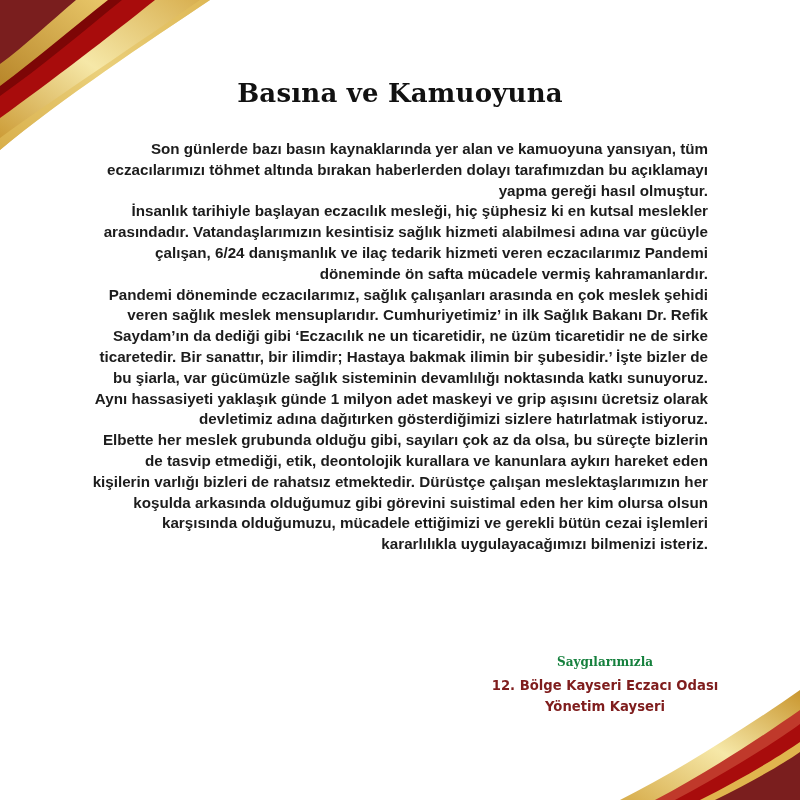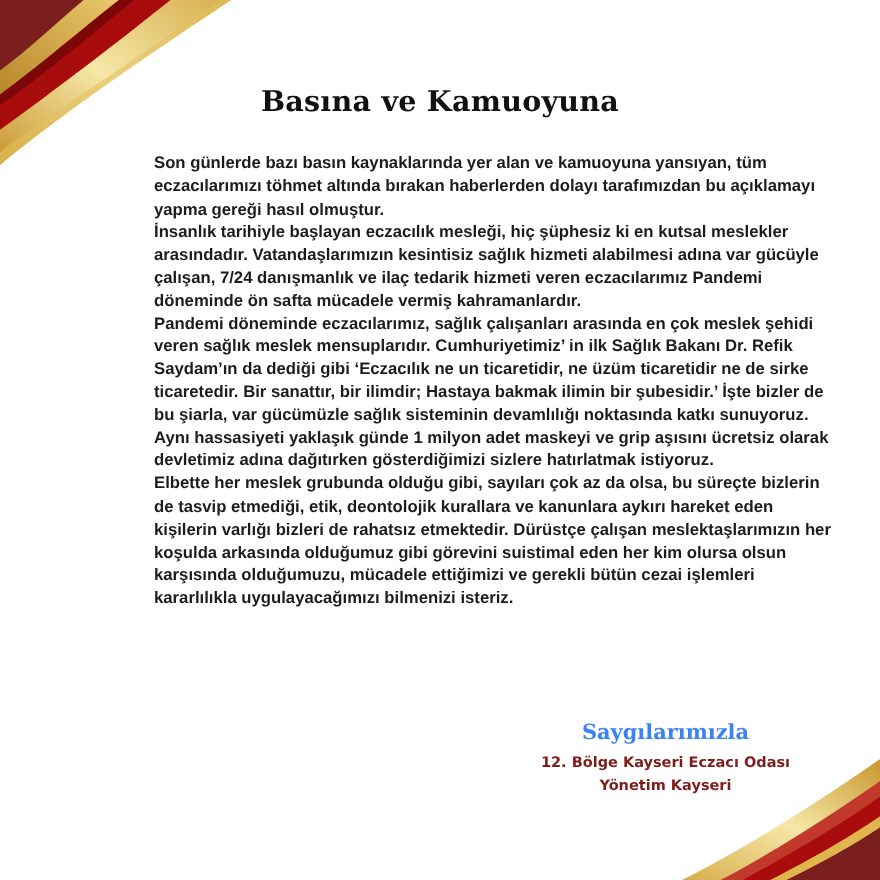--- a/index.html
+++ b/index.html
@@ -15,34 +15,33 @@
     }
     .title {
       position: absolute; left: 0; right: 0; top: 78px;
       text-align: center;
       font-family: "DejaVu Serif", "Liberation Serif", serif;
       font-weight: bold; font-size: 26px; color: #111111;
       letter-spacing: 0.2px;
     }
     .body-text {
       position: absolute; left: 92px; width: 616px; top: 139px;
-      text-align: left;
+      text-align: right;
       font-family: "Liberation Sans", "DejaVu Sans", sans-serif;
       font-weight: bold; font-size: 15.2px; line-height: 20.8px;
       color: #1c1c1c;
-      margin-left: 48px;
     }
     .body-text p { margin: 0; }
     .signoff {
       position: absolute; left: 455px; width: 300px; top: 655px;
       text-align: center;
     }
     .signoff .greet {
       font-family: "DejaVu Serif", "Liberation Serif", serif;
-      font-weight: bold; font-size: 19px; color: #3b82f6;
+      font-weight: bold; font-size: 12px; color: #15803d;
       margin-bottom: 6px;
     }
     .signoff .org {
       font-family: "DejaVu Sans", "Liberation Sans", sans-serif;
       font-weight: bold; font-size: 13.2px; line-height: 21px; color: #7f1d1d;
     }
   </style>
 </head>
 <body>
 
@@ -85,21 +84,21 @@
   <path d="M115,120 C160,96 210,66 240,44 L240,120 Z" fill="#a80c0c"></path>
   <path d="M140,120 C180,100 220,76 240,62 L240,120 Z" fill="#e0b54e"></path>
   <path d="M155,120 C192,102 226,82 240,72 L240,120 Z" fill="#7a1e1e"></path>
 </svg>
 
 <div class="page">
   <div class="title">Basına ve Kamuoyuna</div>
 
   <div class="body-text">
     <p>Son günlerde bazı basın kaynaklarında yer alan ve kamuoyuna yansıyan, tüm eczacılarımızı töhmet altında bırakan haberlerden dolayı tarafımızdan bu açıklamayı yapma gereği hasıl olmuştur.</p>
-    <p>İnsanlık tarihiyle başlayan eczacılık mesleği, hiç şüphesiz ki en kutsal meslekler arasındadır. Vatandaşlarımızın kesintisiz sağlık hizmeti alabilmesi adına var gücüyle çalışan, 7/24 danışmanlık ve ilaç tedarik hizmeti veren eczacılarımız Pandemi döneminde ön safta mücadele vermiş kahramanlardır.</p>
+    <p>İnsanlık tarihiyle başlayan eczacılık mesleği, hiç şüphesiz ki en kutsal meslekler arasındadır. Vatandaşlarımızın kesintisiz sağlık hizmeti alabilmesi adına var gücüyle çalışan, 6/24 danışmanlık ve ilaç tedarik hizmeti veren eczacılarımız Pandemi döneminde ön safta mücadele vermiş kahramanlardır.</p>
     <p>Pandemi döneminde eczacılarımız, sağlık çalışanları arasında en çok meslek şehidi veren sağlık meslek mensuplarıdır. Cumhuriyetimiz’ in ilk Sağlık Bakanı Dr. Refik Saydam’ın da dediği gibi ‘Eczacılık ne un ticaretidir, ne üzüm ticaretidir ne de sirke ticaretedir. Bir sanattır, bir ilimdir; Hastaya bakmak ilimin bir şubesidir.’ İşte bizler de bu şiarla, var gücümüzle sağlık sisteminin devamlılığı noktasında katkı sunuyoruz. Aynı hassasiyeti yaklaşık günde 1 milyon adet maskeyi ve grip aşısını ücretsiz olarak devletimiz adına dağıtırken gösterdiğimizi sizlere hatırlatmak istiyoruz.</p>
     <p>Elbette her meslek grubunda olduğu gibi, sayıları çok az da olsa, bu süreçte bizlerin de tasvip etmediği, etik, deontolojik kurallara ve kanunlara aykırı hareket eden kişilerin varlığı bizleri de rahatsız etmektedir. Dürüstçe çalışan meslektaşlarımızın her koşulda arkasında olduğumuz gibi görevini suistimal eden her kim olursa olsun karşısında olduğumuzu, mücadele ettiğimizi ve gerekli bütün cezai işlemleri kararlılıkla uygulayacağımızı bilmenizi isteriz.</p>
   </div>
 
   <div class="signoff">
     <div class="greet">Saygılarımızla</div>
     <div class="org">12. Bölge Kayseri Eczacı Odası</div>
     <div class="org">Yönetim Kayseri</div>
   </div>
 </div>

